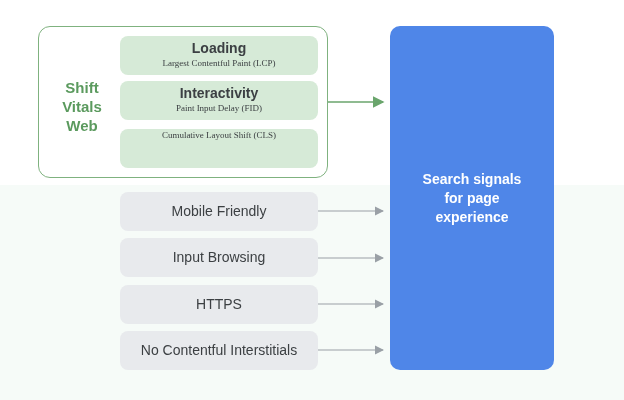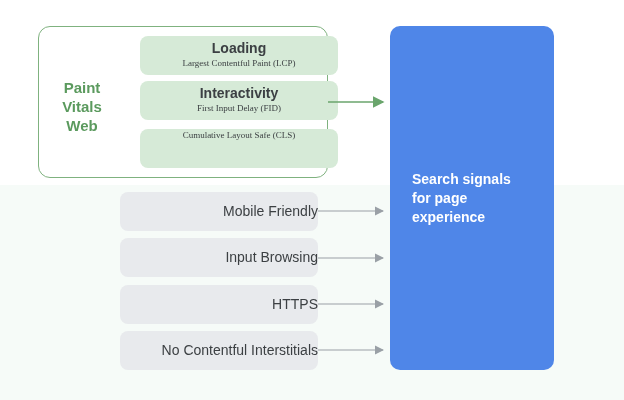--- a/index.html
+++ b/index.html
@@ -23,63 +23,62 @@
   }
   .cwv-label {
     position: absolute; left: 52px; top: 78px; width: 60px;
     color: #5b9a5e; font-weight: bold; font-size: 15px; line-height: 19px;
     text-align: center;
   }
   .metric {
     position: absolute; left: 120px; width: 198px; height: 39px;
     background: #d6ead7; border-radius: 8px; text-align: center;
     color: #3c4043;
-    margin-left: 20px;
   }
   .metric .t { display: block; font-size: 14px; font-weight: bold; margin-top: 4px; line-height: 17px; }
   .metric .s { display: block; font-size: 9px; line-height: 12px; color: #3c4043; font-family: Liberation Serif, serif; }
   .signal {
     position: absolute; left: 120px; width: 198px; height: 39px;
-    background: #e8eaed; border-radius: 8px; text-align: right;
+    background: #e8eaed; border-radius: 8px; text-align: center;
     color: #3c4043; font-size: 14px; line-height: 39px;
   }
   .target {
     position: absolute; left: 390px; top: 26px; width: 164px; height: 344px;
     background: #4f86e8; border-radius: 10px;
     display: flex; align-items: center; justify-content: center;
     color: #ffffff; font-weight: bold; font-size: 14px; line-height: 19px;
-    text-align: left;
+    text-align: center;
   }
   .target span { display: block; width: 120px; }
   svg.arrows { position: absolute; left: 0; top: 0; }
 </style>
 </head>
 <body>
 
 <div class="bg-bottom"></div>
 <div class="bg-top"></div>
 
 <div class="cwv-frame"></div>
 
 <div class="cwv-label">
-  <div>Paint</div>
+  <div>Shift</div>
   <div>Vitals</div>
   <div>Web</div>
 </div>
 
 <div class="metric" style="top:36px">
   <span class="t">Loading</span>
   <span class="s">Largest Contentful Paint (LCP)</span>
 </div>
 <div class="metric" style="top:81px">
   <span class="t">Interactivity</span>
-  <span class="s">First Input Delay (FID)</span>
+  <span class="s">Paint Input Delay (FID)</span>
 </div>
 <div class="metric" style="top:129px">
-  <span class="s">Cumulative Layout Safe (CLS)</span>
+  <span class="s">Cumulative Layout Shift (CLS)</span>
 </div>
 
 <div class="signal" style="top:192px">Mobile Friendly</div>
 <div class="signal" style="top:238px">Input Browsing</div>
 <div class="signal" style="top:285px">HTTPS</div>
 <div class="signal" style="top:331px">No Contentful Interstitials</div>
 
 <svg class="arrows" width="624" height="400">
   <defs>
     <marker id="ag" markerWidth="8" markerHeight="8" refX="7" refY="4" orient="auto">

